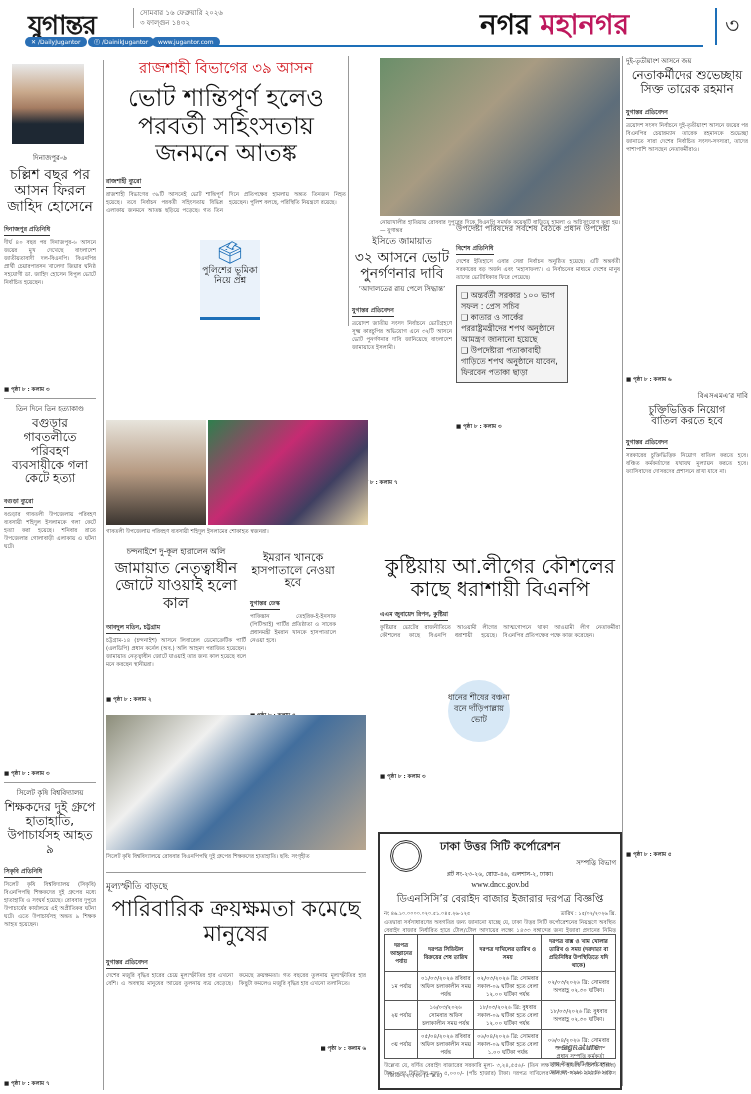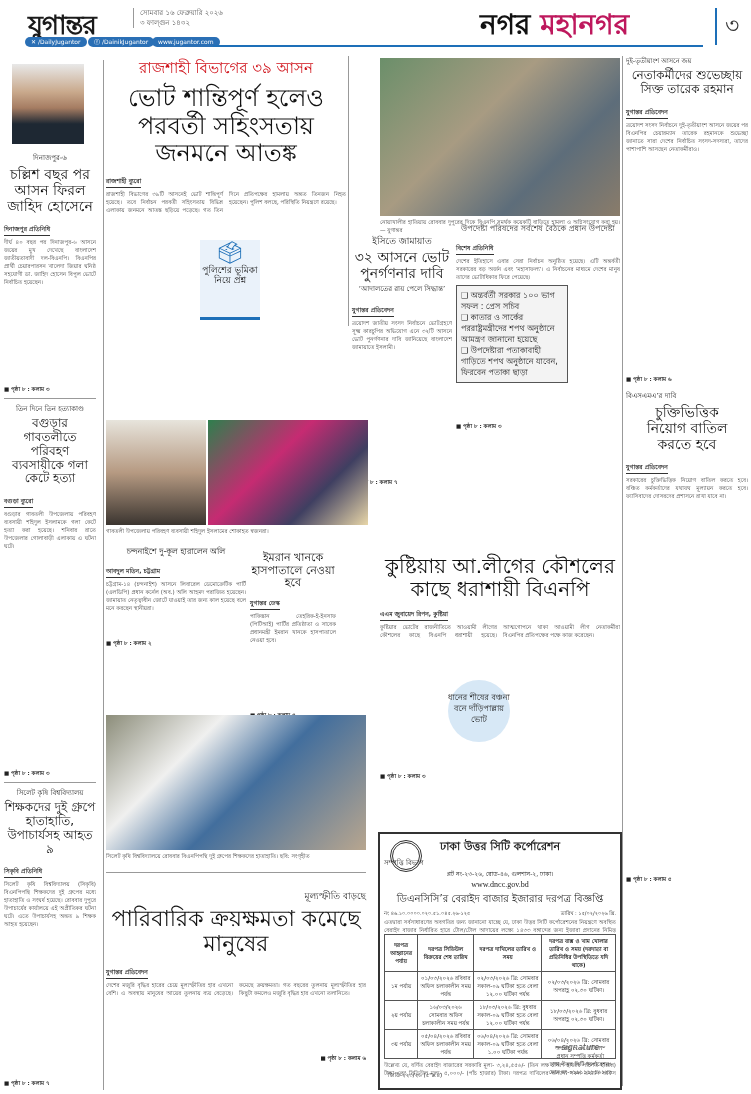--- a/index.html
+++ b/index.html
@@ -82,51 +82,52 @@
 <div class="abs" style="left:352px;top:234px;width:100px">
   <div style="font-size:9px;text-align:center">ইসিতে জামায়াত</div>
   <div class="h-big" style="font-size:14px">৩২ আসনে ভোট পুনর্গণনার দাবি</div>
   <div style="font-size:7px;text-align:center;margin:2px 0">‘আদালতের রায় পেলে সিদ্ধান্ত’</div>
   <div class="byline">যুগান্তর প্রতিবেদন</div>
   <div class="col-text" style="height:160px">ত্রয়োদশ জাতীয় সংসদ নির্বাচনে ভোটগ্রহণে সূক্ষ্ম কারচুপির অভিযোগ এনে ৩২টি আসনে ভোট পুনর্গণনার দাবি জানিয়েছে বাংলাদেশ জামায়াতে ইসলামী।</div>
   <div class="cont">■ পৃষ্ঠা ৮ : কলাম ৭</div>
 </div>
 
 <div class="abs" style="left:456px;top:222px;width:164px">
-  <div style="font-size:8px;text-align:center;color:#333">উপদেষ্টা পরিষদের সর্বশেষ বৈঠকে প্রধান উপদেষ্টা</div>
+  <div style="font-size:8px;text-align:left;color:#333">উপদেষ্টা পরিষদের সর্বশেষ বৈঠকে প্রধান উপদেষ্টা</div>
   <div class="byline">বিশেষ প্রতিনিধি</div>
   <div class="col-text" style="height:24px">দেশের ইতিহাসে এবার সেরা নির্বাচন অনুষ্ঠিত হয়েছে। এটি অন্তর্বর্তী সরকারের বড় অর্জন এবং ‘মহাসাফল্য’। এ নির্বাচনের মাধ্যমে দেশের মানুষ তাদের ভোটাধিকার ফিরে পেয়েছে।</div>
   <div class="box" style="width:112px;padding:4px;margin-top:4px;font-size:8px;line-height:11px">
     <div>❑ <span>অন্তর্বর্তী সরকার ১০০ ভাগ সফল : প্রেস সচিব</span></div>
     <div>❑ <span>কাতার ও সার্কের পররাষ্ট্রমন্ত্রীদের শপথ অনুষ্ঠানে আমন্ত্রণ জানানো হয়েছে</span></div>
     <div>❑ <span>উপদেষ্টারা পতাকাবাহী গাড়িতে শপথ অনুষ্ঠানে যাবেন, ফিরবেন পতাকা ছাড়া</span></div>
   </div>
   <div class="cont" style="margin-top:40px">■ পৃষ্ঠা ৮ : কলাম ৩</div>
 </div>
 
 <div class="abs rule" style="left:622px;top:56px;width:1px;height:1030px"></div>
 <div class="abs" style="left:626px;top:56px;width:122px">
   <div style="font-size:6.5px">দুই-তৃতীয়াংশ আসনে জয়</div>
   <div class="h-big" style="font-size:12px;margin:2px 0">নেতাকর্মীদের শুভেচ্ছায় সিক্ত তারেক রহমান</div>
   <div class="byline">যুগান্তর প্রতিবেদন</div>
   <div class="col-text" style="height:255px">ত্রয়োদশ সংসদ নির্বাচনে দুই-তৃতীয়াংশ আসনে জয়ের পর বিএনপির চেয়ারম্যান তারেক রহমানকে শুভেচ্ছা জানাতে সারা দেশের নির্বাচিত সংসদ-সদস্যরা, তাদের পাশাপাশি আসছেন নেতাকর্মীরাও।</div>
   <div class="cont">■ পৃষ্ঠা ৮ : কলাম ৬</div>
-  <div style="font-size:7px;text-align:left;margin-top:6px">বিএসএমএ’র দাবি</div>
-  <div class="h-big" style="font-size:14px;margin:2px 12px">চুক্তিভিত্তিক নিয়োগ বাতিল করতে হবে</div>
+  <div style="font-size:7px;text-align:right;margin-top:6px">বিএসএমএ’র দাবি</div>
+  <div class="h-big" style="font-size:10px;margin:2px 12px">চুক্তিভিত্তিক নিয়োগ বাতিল করতে হবে</div>
   <div class="byline">যুগান্তর প্রতিবেদন</div>
   <div class="col-text" style="height:400px">সরকারের চুক্তিভিত্তিক নিয়োগ বাতিল করতে হবে। বঞ্চিত কর্মকর্তাদের যথাযথ মূল্যায়ন করতে হবে। ফ্যাসিবাদের দোসরদের প্রশাসনে রাখা যাবে না।</div>
   <div class="cont">■ পৃষ্ঠা ৮ : কলাম ৫</div>
 </div>
 
 <div class="abs photo" style="left:106px;top:420px;width:100px;height:105px;background:linear-gradient(180deg,#e7e4dc,#b69a82 50%,#3b3530)"></div>
 <div class="abs photo" style="left:208px;top:420px;width:160px;height:105px;background:linear-gradient(135deg,#2e7f4d,#c62b72 40%,#3f3f61 70%,#e8d6a8)"></div>
 <div class="abs col-text" style="left:106px;top:527px;width:262px;height:10px">গাবতলী উপজেলায় পরিবহণ ব্যবসায়ী শহিদুল ইসলামের শোকাহত স্বজনরা।</div>
 
 <div class="abs" style="left:106px;top:545px;width:140px">
   <div style="font-size:8px;text-align:center">চন্দনাইশে দু-কূল হারালেন অলি</div>
+  <div class="h-big" style="font-size:15px;margin:2px 0">জামায়াত নেতৃত্বাধীন জোটে যাওয়াই হলো কাল</div>
   <div class="byline">আবদুল মতিন, চট্টগ্রাম</div>
   <div class="col-text" style="height:60px">চট্টগ্রাম-১৪ (চন্দনাইশ) আসনে লিবারেল ডেমোক্রেটিক পার্টি (এলডিপি) প্রধান কর্নেল (অব.) অলি আহমদ পরাজিত হয়েছেন। জামায়াত নেতৃত্বাধীন জোটে যাওয়াই তার জন্য কাল হয়েছে বলে মনে করছেন স্থানীয়রা।</div>
   <div class="cont">■ পৃষ্ঠা ৮ : কলাম ২</div>
 </div>
 
 <div class="abs" style="left:250px;top:552px;width:86px">
   <div class="h-big" style="font-size:11px">ইমরান খানকে হাসপাতালে নেওয়া হবে</div>
   <div class="byline">যুগান্তর ডেস্ক</div>
   <div class="col-text" style="height:100px">পাকিস্তান তেহরিক-ই-ইনসাফ (পিটিআই) পার্টির প্রতিষ্ঠাতা ও সাবেক প্রধানমন্ত্রী ইমরান খানকে হাসপাতালে নেওয়া হবে।</div>
   <div class="cont">■ পৃষ্ঠা ৮ : কলাম ৫</div>
@@ -137,31 +138,31 @@
   <div class="byline" style="margin-top:4px">এএম জুবায়েদ রিপন, কুষ্টিয়া</div>
   <div class="col-text" style="height:150px;column-count:2;column-gap:6px">কুষ্টিয়ার ভোটের রাজনীতিতে আওয়ামী লীগের কৌশলের কাছে বিএনপি ধরাশায়ী হয়েছে। আত্মগোপনে থাকা আওয়ামী লীগ নেতাকর্মীরা বিএনপির প্রতিপক্ষের পক্ষে কাজ করেছেন।</div>
   <div class="cont">■ পৃষ্ঠা ৮ : কলাম ৩</div>
 </div>
 <div class="abs" style="left:448px;top:680px;width:62px;height:62px;border-radius:50%;background:#d7e8f6;font-size:8px;text-align:center;padding-top:12px;line-height:11px">ধানের শীষের বঞ্চনা বনে দাঁড়িপাল্লায় ভোট</div>
 
 <div class="abs photo" style="left:106px;top:715px;width:260px;height:135px;background:linear-gradient(135deg,#8c8d7a,#f0f0ef 30%,#426e9d 55%,#b8a68f)"></div>
 <div class="abs col-text" style="left:106px;top:852px;width:260px;height:10px">সিলেট কৃষি বিশ্ববিদ্যালয়ে রোববার বিএনপিপন্থি দুই গ্রুপের শিক্ষকদের হাতাহাতি। ছবি: সংগৃহীত</div>
 
 <div class="abs" style="left:106px;top:872px;width:260px">
-  <div style="font-size:9px;text-align:right;border-top:1px solid #999;padding-top:16px">মূল্যস্ফীতি বাড়ছে</div>
+  <div style="font-size:9px;text-align:left;border-top:1px solid #999;padding-top:6px">মূল্যস্ফীতি বাড়ছে</div>
   <div class="h-big" style="font-size:22px;margin:2px 0">পারিবারিক ক্রয়ক্ষমতা কমেছে মানুষের</div>
   <div class="byline">যুগান্তর প্রতিবেদন</div>
   <div class="col-text" style="height:74px;column-count:2;column-gap:6px">দেশের মজুরি বৃদ্ধির হারের চেয়ে মূল্যস্ফীতির হার এখনো বেশি। এ অবস্থায় মানুষের আয়ের তুলনায় ব্যয় বেড়েছে। কমেছে ক্রয়ক্ষমতা। গত বছরের তুলনায় মূল্যস্ফীতির হার কিছুটা কমলেও মজুরি বৃদ্ধির হার এখনো তলানিতে।</div>
   <div class="cont" style="text-align:right">■ পৃষ্ঠা ৮ : কলাম ৬</div>
 </div>
 
 <div class="abs" style="left:378px;top:832px;width:244px;height:258px;border:2px solid #333;padding:4px;background:#fff">
   <div style="position:absolute;left:10px;top:6px;width:32px;height:32px;border-radius:50%;border:3px double #333"></div>
   <div style="text-align:center;font-size:11px;font-weight:bold">ঢাকা উত্তর সিটি কর্পোরেশন</div>
-  <div style="text-align:left;font-size:7px">সম্পত্তি বিভাগ</div>
+  <div style="text-align:right;font-size:7px">সম্পত্তি বিভাগ</div>
   <div style="text-align:center;font-size:6px">প্লট নং-২৩-২৬, রোড-৪৬, গুলশান-২, ঢাকা।</div>
   <div style="text-align:center;font-size:8px;font-family:'Liberation Serif',serif">www.dncc.gov.bd</div>
   <div style="text-align:center;font-size:10px;margin:2px 0">ডিএনসিসি’র বেরাইদ বাজার ইজারার দরপত্র বিজ্ঞপ্তি</div>
   <div style="display:flex;justify-content:space-between;font-size:5px">
     <span>নং ৪৬.১০.০০০০.০২০.৫১.০৪৫.২৬-১২৫</span>
     <span>তারিখ : ১৫/০২/২০২৬ খ্রি.</span>
   </div>
   <div class="col-text" style="height:16px">এতদ্বারা সর্বসাধারণের অবগতির জন্য জানানো যাচ্ছে যে, ঢাকা উত্তর সিটি কর্পোরেশনের নিয়ন্ত্রণে অবস্থিত বেরাইদ বাজার নির্ধারিত হারে টোল/টোল আদায়ের লক্ষ্যে ১৪৩৩ বঙ্গাব্দের জন্য ইজারা প্রদানের নিমিত্ত নিম্নোক্ত সিডিউল অনুযায়ী দরপত্র আহ্বান করা যাচ্ছে।</div>
   <table class="tender">
     <tbody>

